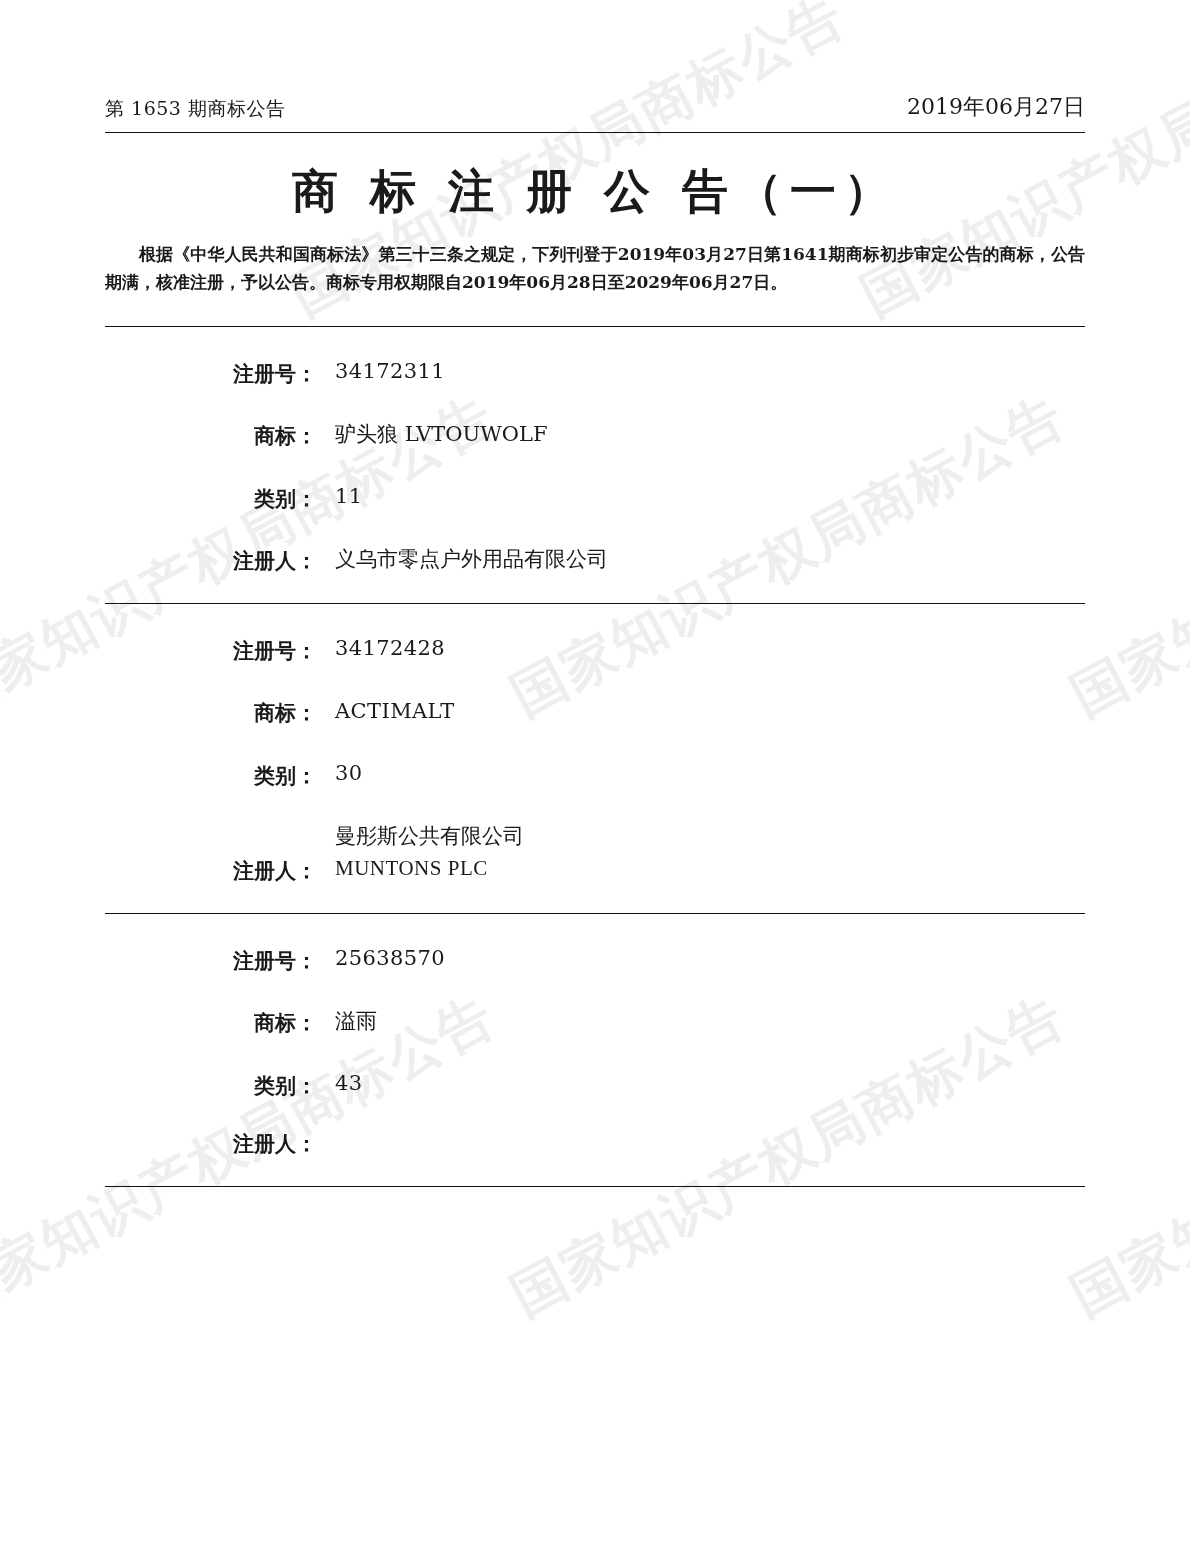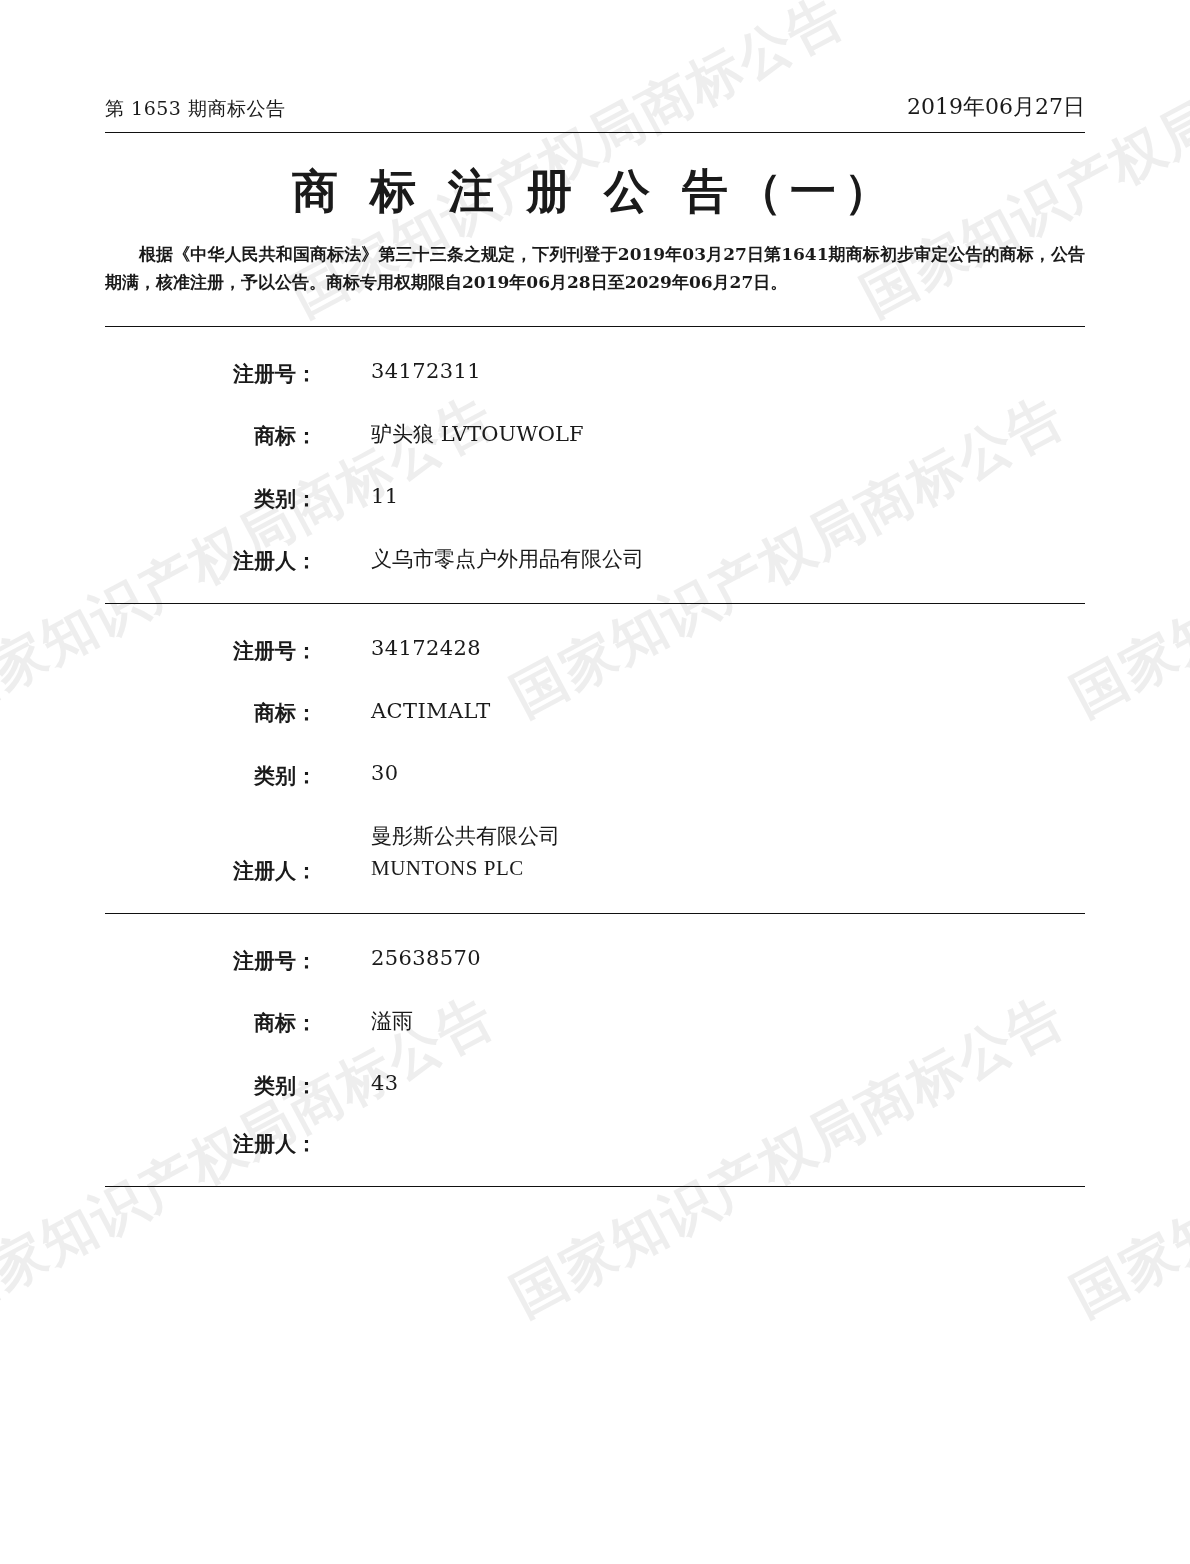--- a/index.html
+++ b/index.html
@@ -109,21 +109,20 @@
     padding-right: 18px;
     font-size: 21px;
     font-weight: 600;
     flex: 0 0 auto;
     box-sizing: border-box;
   }
   .row .value {
     font-size: 21px;
     line-height: 1.55;
     font-weight: 400;
-    margin-left: 36px;
   }
   .row .value .line2 {
     display: block;
     letter-spacing: 0.5px;
   }
   .val-latin { letter-spacing: 0.4px; }
 </style>
 </head>
 <body>
 

